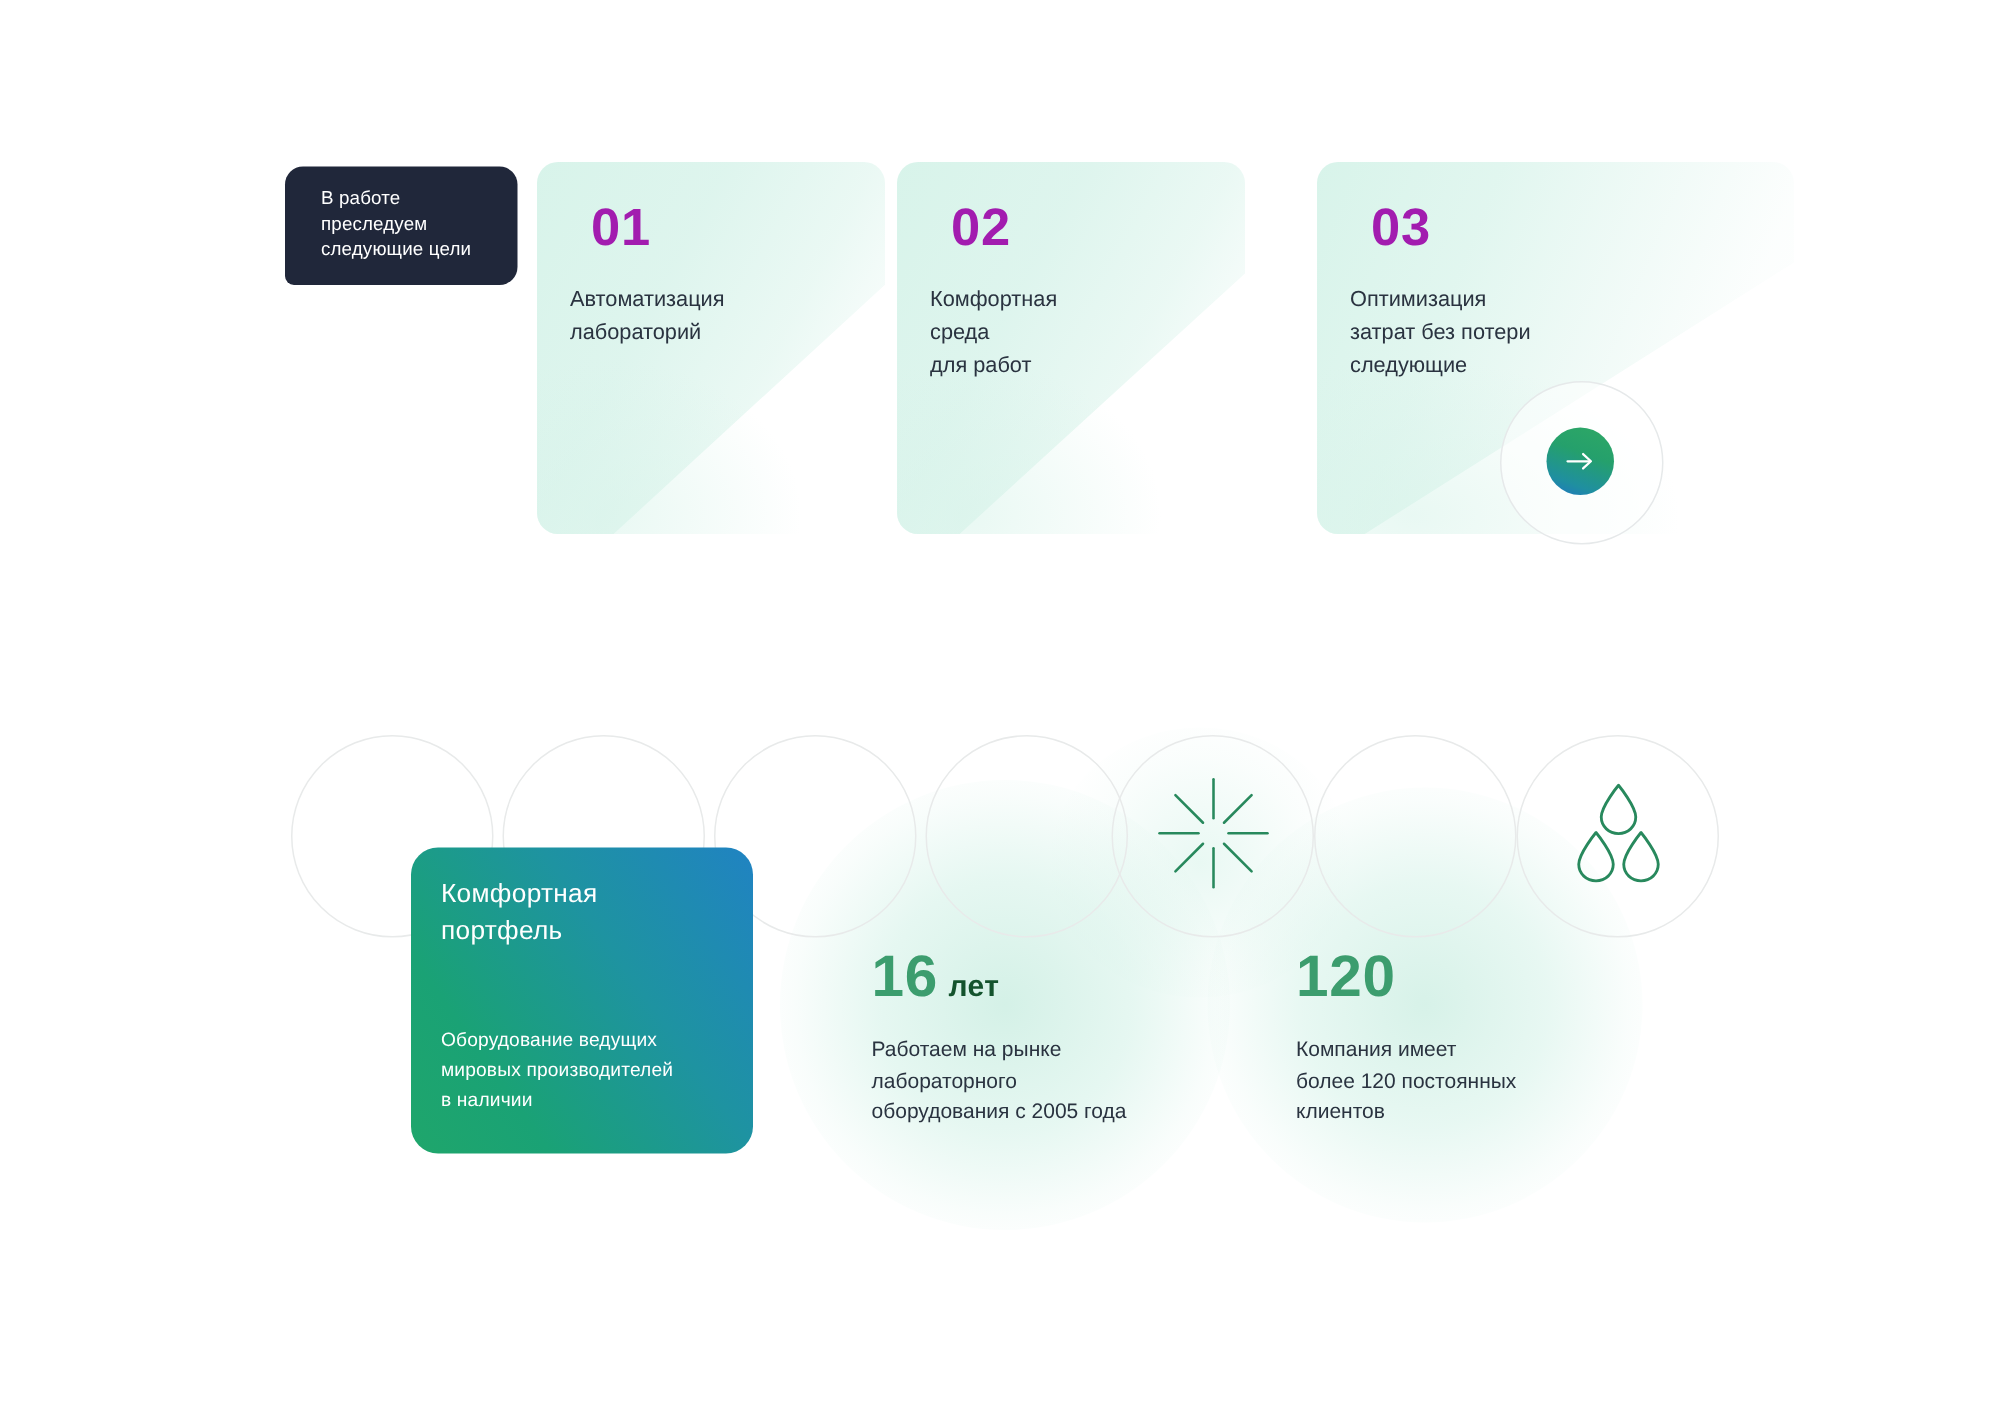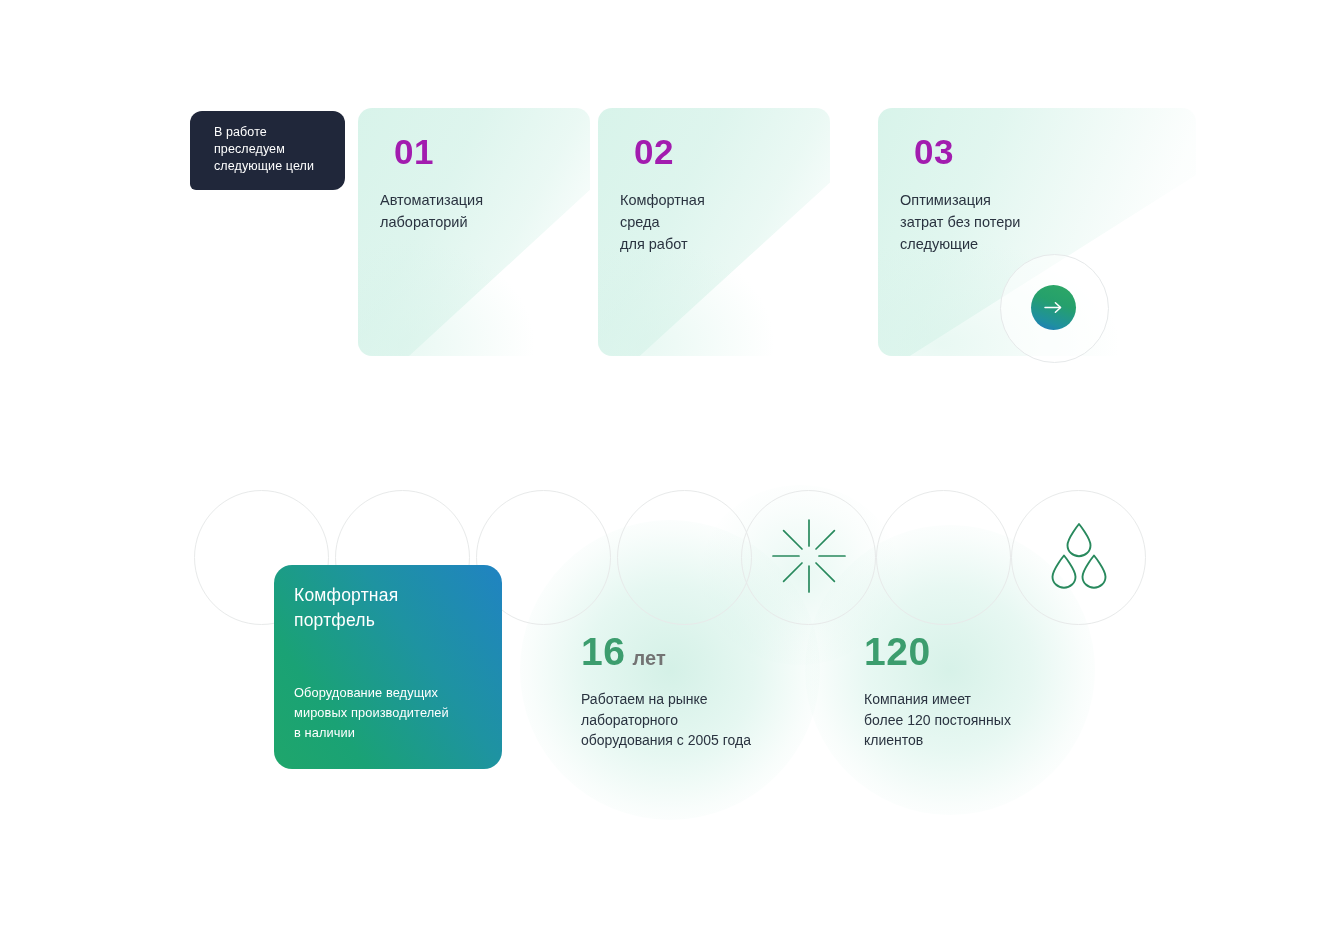--- a/index.html
+++ b/index.html
@@ -225,21 +225,21 @@
   .stat-value {
     font-size: 39px;
     font-weight: 700;
     color: #3c9d6e;
     line-height: 1;
     letter-spacing: .5px;
   }
   .stat-unit {
     font-size: 20px;
     font-weight: 600;
-    color: #737373;
+    color: #14532d;
     margin-left: 7px;
     letter-spacing: .2px;
   }
   .stat-desc {
     margin-top: 18px;
     font-size: 14px;
     line-height: 20.5px;
     color: #2a3340;
   }
   .stat-desc .bl { display:block; white-space: nowrap; }

